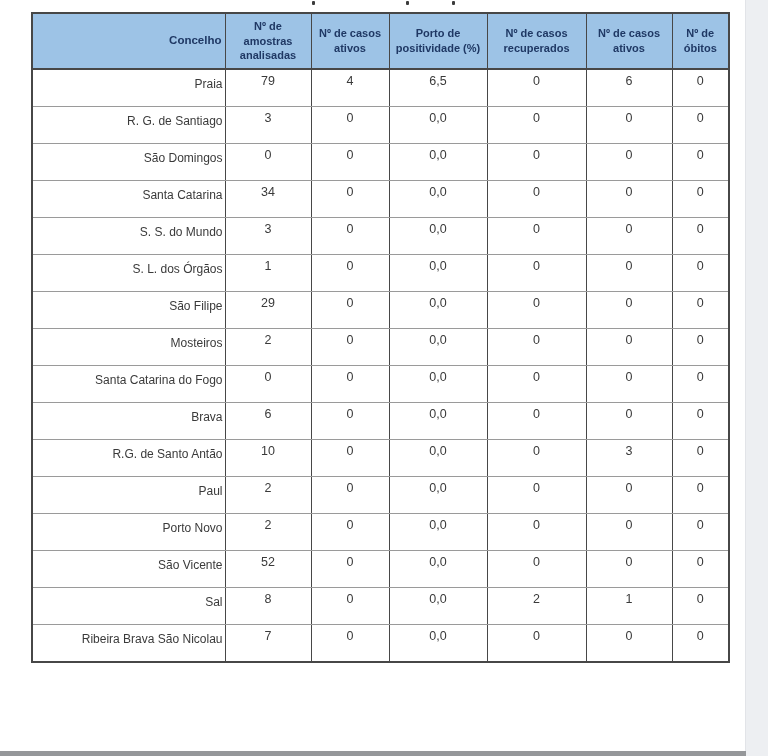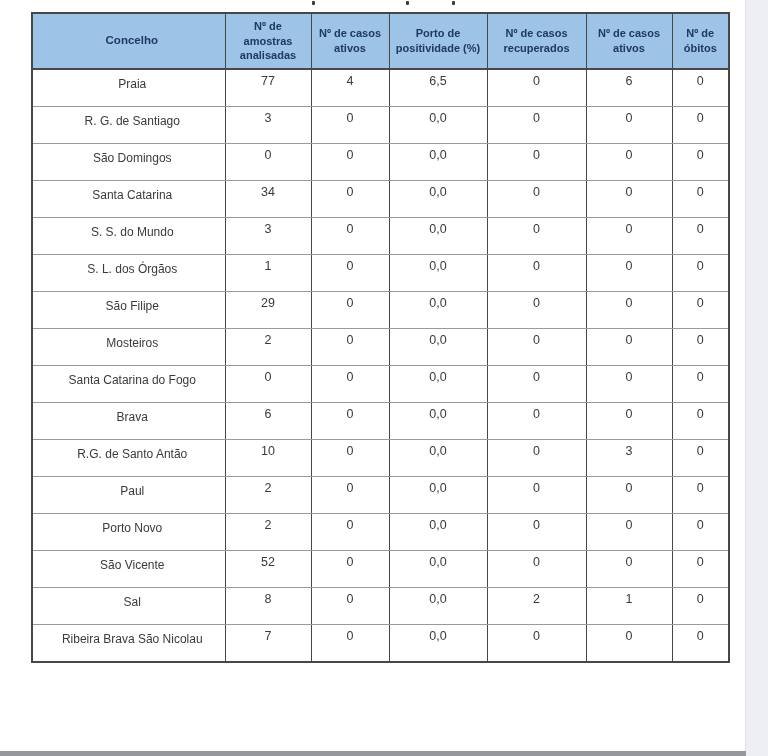--- a/index.html
+++ b/index.html
@@ -47,37 +47,37 @@
     font-weight:bold;
     font-size:11px;
     line-height:1.35;
     height:50px;
     vertical-align:middle;
     text-align:center;
     padding:2px 3px;
     border:1px solid var(--grid-dark);
     border-bottom:2px solid var(--grid-dark);
   }
-  thead th.name{ text-align:center; padding-left:9px; font-size:11.5px;}
+  thead th.name{ text-align:right; padding-left:9px; font-size:11.5px;}
 
   tbody td{
     color:var(--body-text);
     font-size:12.5px;
     height:29px;
     vertical-align:top;
     text-align:center;
     padding:4px 2px 0 2px;
     border-left:1px solid var(--grid-dark);
     border-right:1px solid var(--grid-dark);
     border-top:1px solid var(--grid-light);
     border-bottom:1px solid var(--grid-light);
     overflow:hidden;white-space:nowrap;
   }
   tbody td.name{
-    text-align:center;
+    text-align:right;
     padding-left:9px;
     padding-top:7px;
     font-size:12px;
   }
 
   .gutter{
     position:absolute;right:0;top:0;
     width:22px;height:756px;
     background:var(--gutter);
     border-left:1px solid #e2e4e8;
@@ -114,21 +114,21 @@
           <th>Nº de casos ativos</th>
           <th>Porto de positividade (%)</th>
           <th>Nº de casos recuperados</th>
           <th>Nº de casos ativos</th>
           <th>Nº de óbitos</th>
         </tr>
       </thead>
     <tbody>
         <tr>
           <td class="name">Praia</td>
-          <td>77</td>
+          <td>79</td>
           <td>4</td>
           <td>6,5</td>
           <td>0</td>
           <td>6</td>
           <td>0</td>
         </tr>
         <tr>
           <td class="name">R. G. de Santiago</td>
           <td>3</td>
           <td>0</td>

